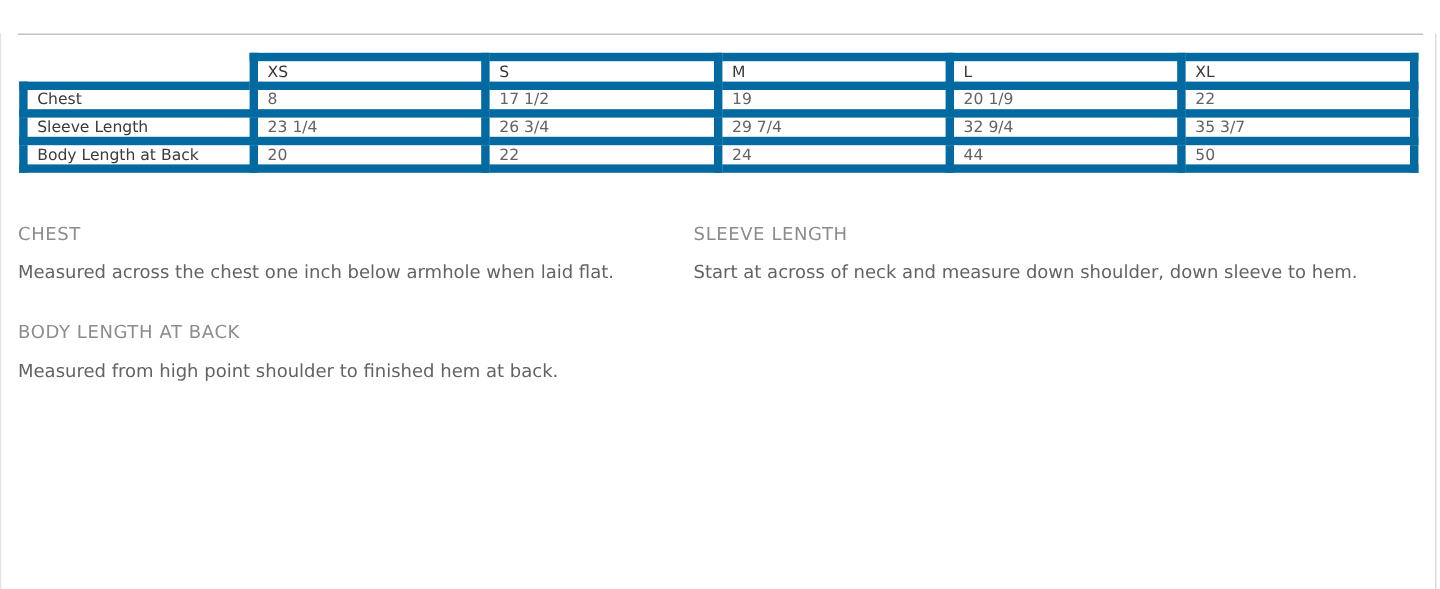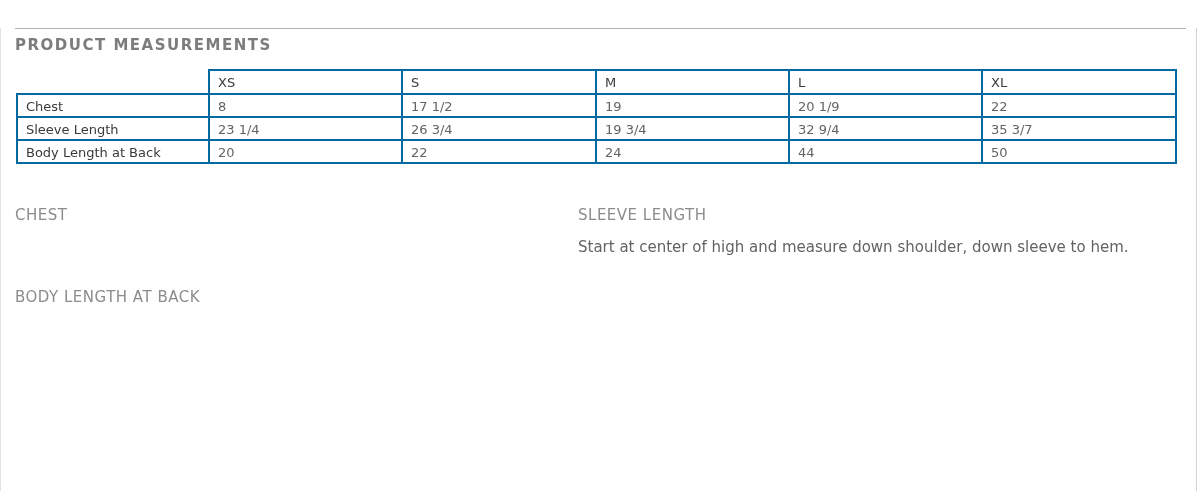--- a/index.html
+++ b/index.html
@@ -49,21 +49,21 @@
   }
   .size-table {
     margin-top: 15px;
     margin-left: 1px;
     border-collapse: collapse;
     table-layout: fixed;
     width: 1159px;
     font-size: 13px;
   }
   .size-table th, .size-table td {
-    border: 2px solid #0369a1;
+    border: 7px solid #0369a1;
     height: 23px;
     padding: 1px 8px 0 8px;
     text-align: left;
     vertical-align: middle;
     font-weight: normal;
     white-space: nowrap;
     overflow: hidden;
   }
   .size-table th { color: #3a3a3a; height: 24px; }
   .size-table td.rowlabel { color: #3a3a3a; }
@@ -91,21 +91,20 @@
   .def-body { margin-top: 26px; width: 563px; }
 </style>
 </head>
 <body>
 
 <div class="page">
 
 
   <hr class="rule">
 
-  <div class="pm-heading">PRODUCT MEASUREMENTS</div>
 
   <table class="size-table">
     <colgroup>
       <col style="width:192px">
       <col style="width:193px">
         <col style="width:194px">
         <col style="width:193px">
         <col style="width:193px">
         <col style="width:194px">
     </colgroup>
@@ -125,42 +124,44 @@
         <td>8</td>
         <td>17 1/2</td>
         <td>19</td>
         <td>20 1/9</td>
         <td>22</td>
       </tr>
       <tr>
         <td class="rowlabel">Sleeve Length</td>
         <td>23 1/4</td>
         <td>26 3/4</td>
-        <td>19 3/4</td>
+        <td>29 7/4</td>
         <td>32 9/4</td>
         <td>35 3/7</td>
       </tr>
       <tr>
         <td class="rowlabel">Body Length at Back</td>
         <td>20</td>
         <td>22</td>
         <td>24</td>
         <td>44</td>
         <td>50</td>
       </tr>
     </tbody>
   </table>
 
   <div class="defs-row">
     <section class="def-chest">
       <div class="def-heading">CHEST</div>
+      <p class="def-text">Measured across the chest one inch below armhole when laid flat.</p>
     </section>
     <section class="def-sleeve">
       <div class="def-heading">SLEEVE LENGTH</div>
-      <p class="def-text">Start at center of high and measure down shoulder, down sleeve to hem.</p>
+      <p class="def-text">Start at across of neck and measure down shoulder, down sleeve to hem.</p>
     </section>
   </div>
 
   <section class="def-body">
     <div class="def-heading">BODY LENGTH AT BACK</div>
+    <p class="def-text">Measured from high point shoulder to finished hem at back.</p>
   </section>
 
 </div>
 
 </body></html>

